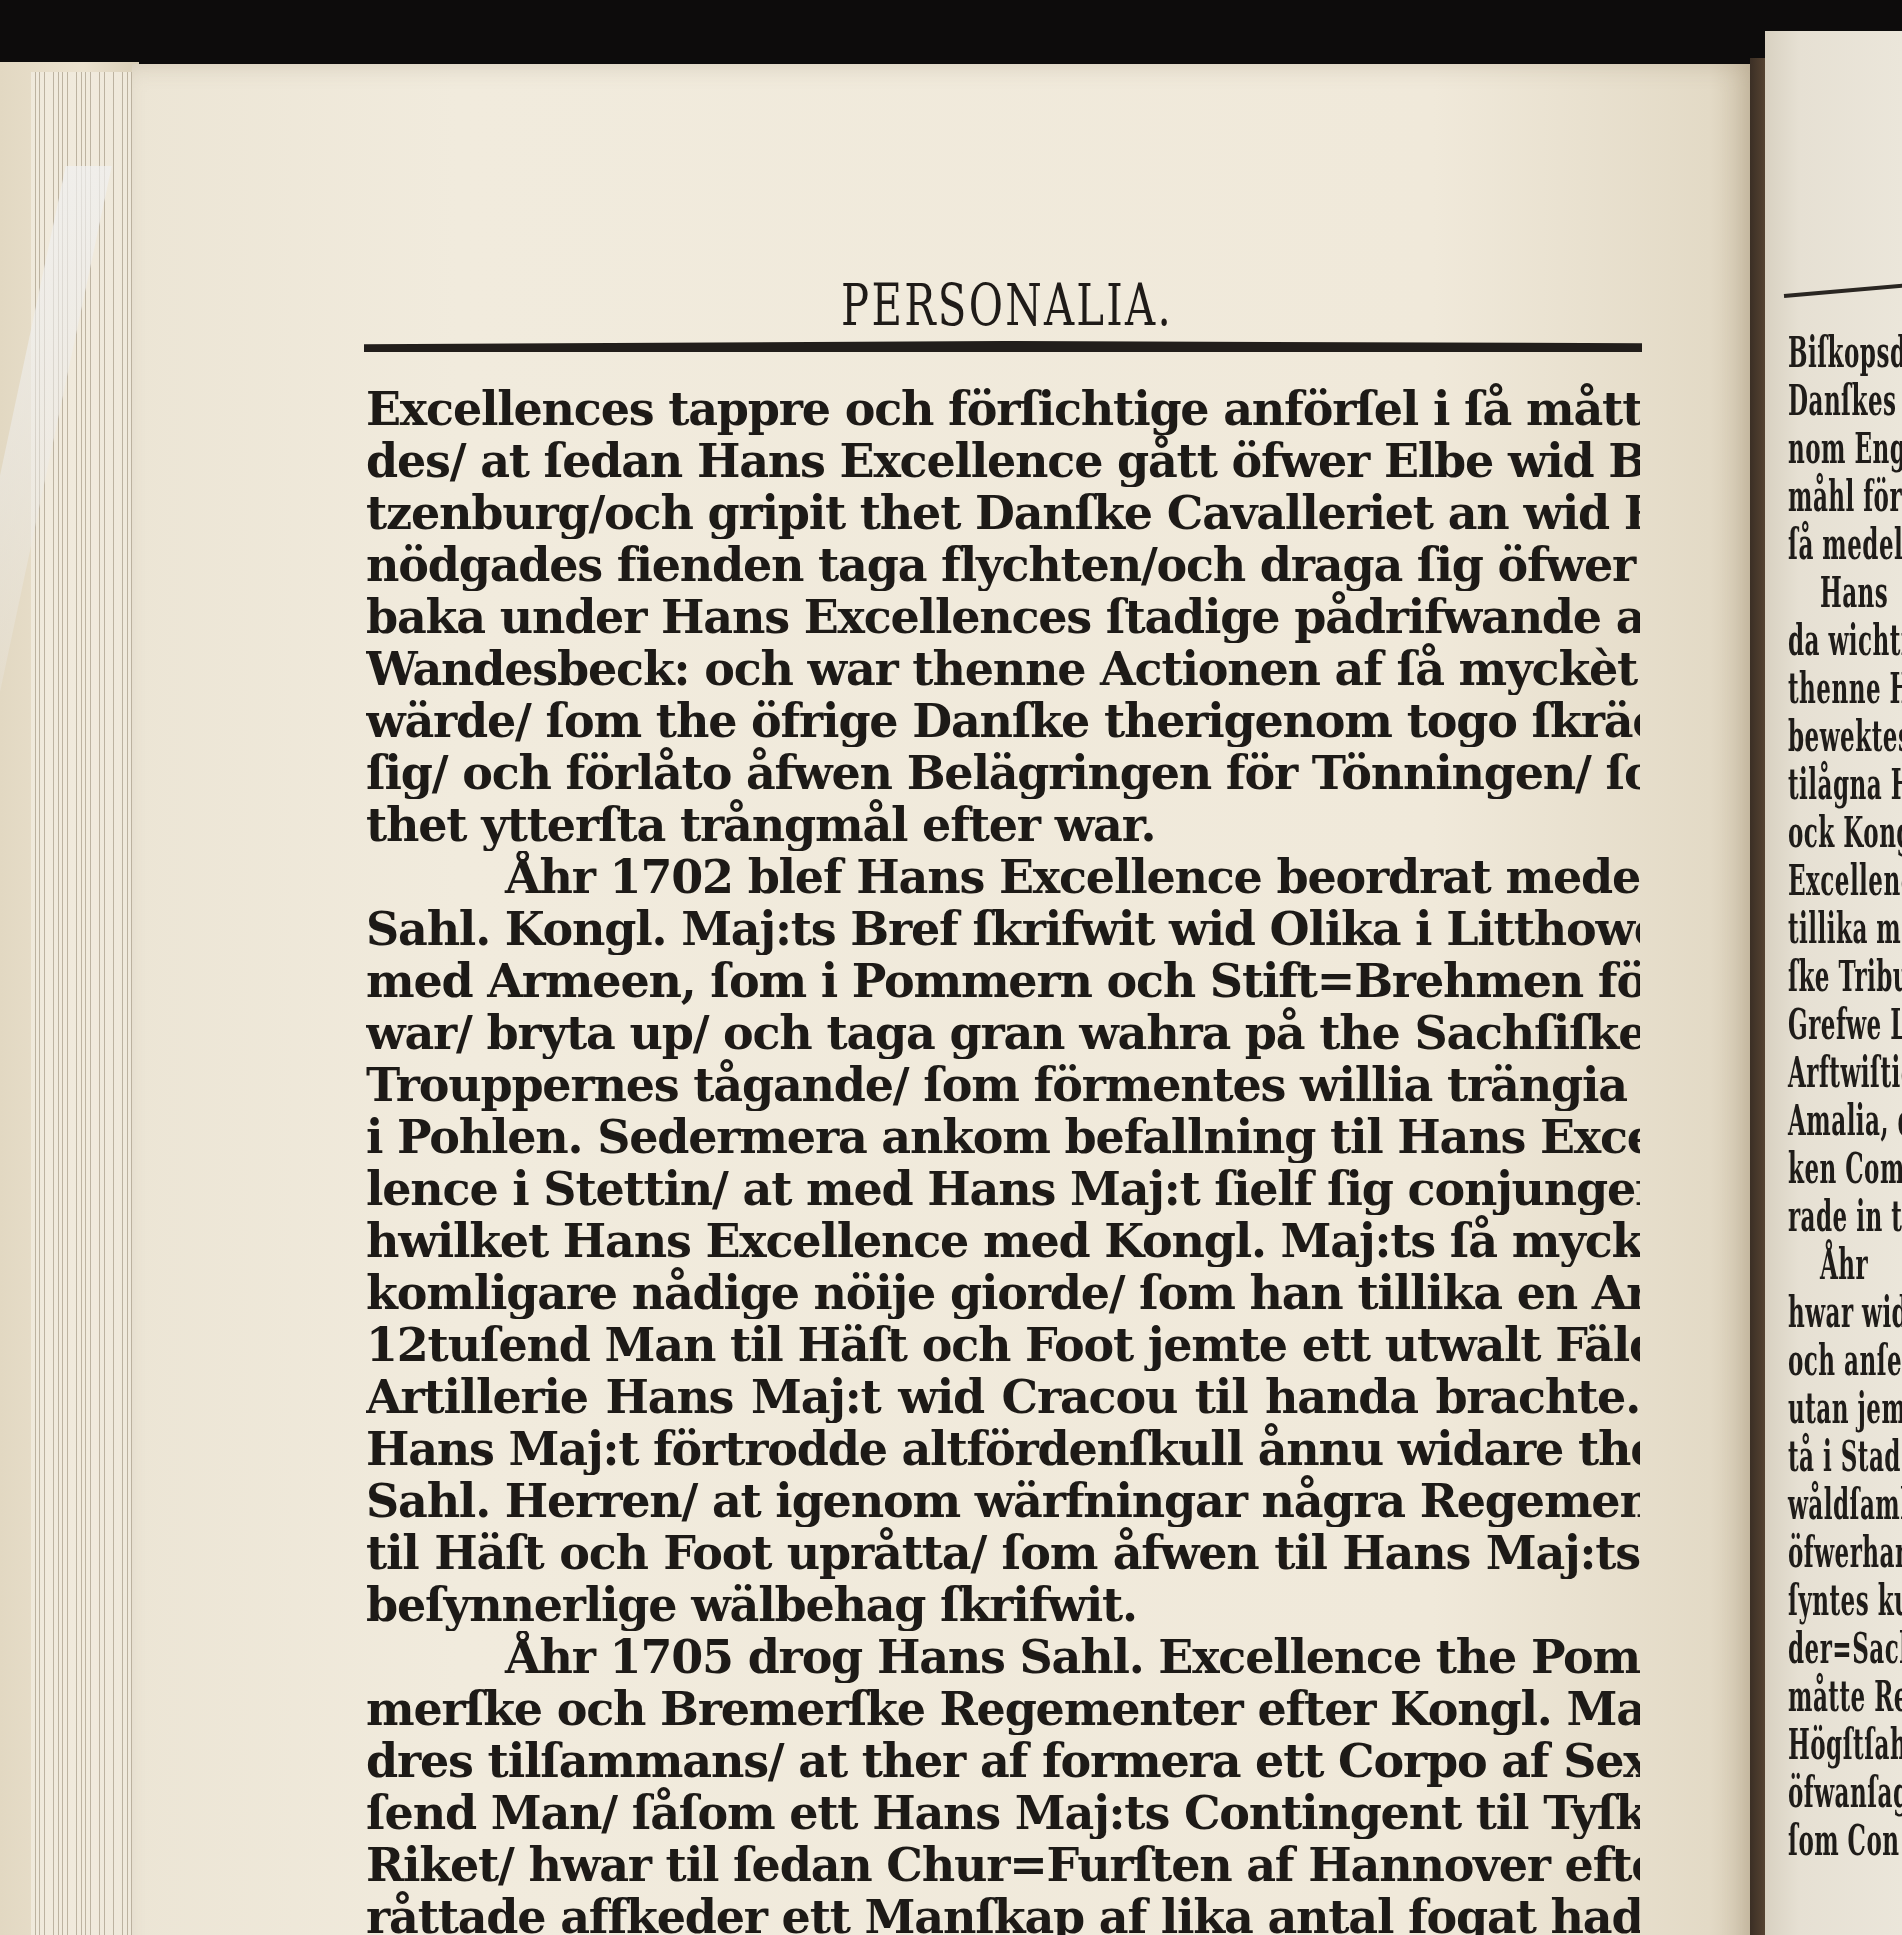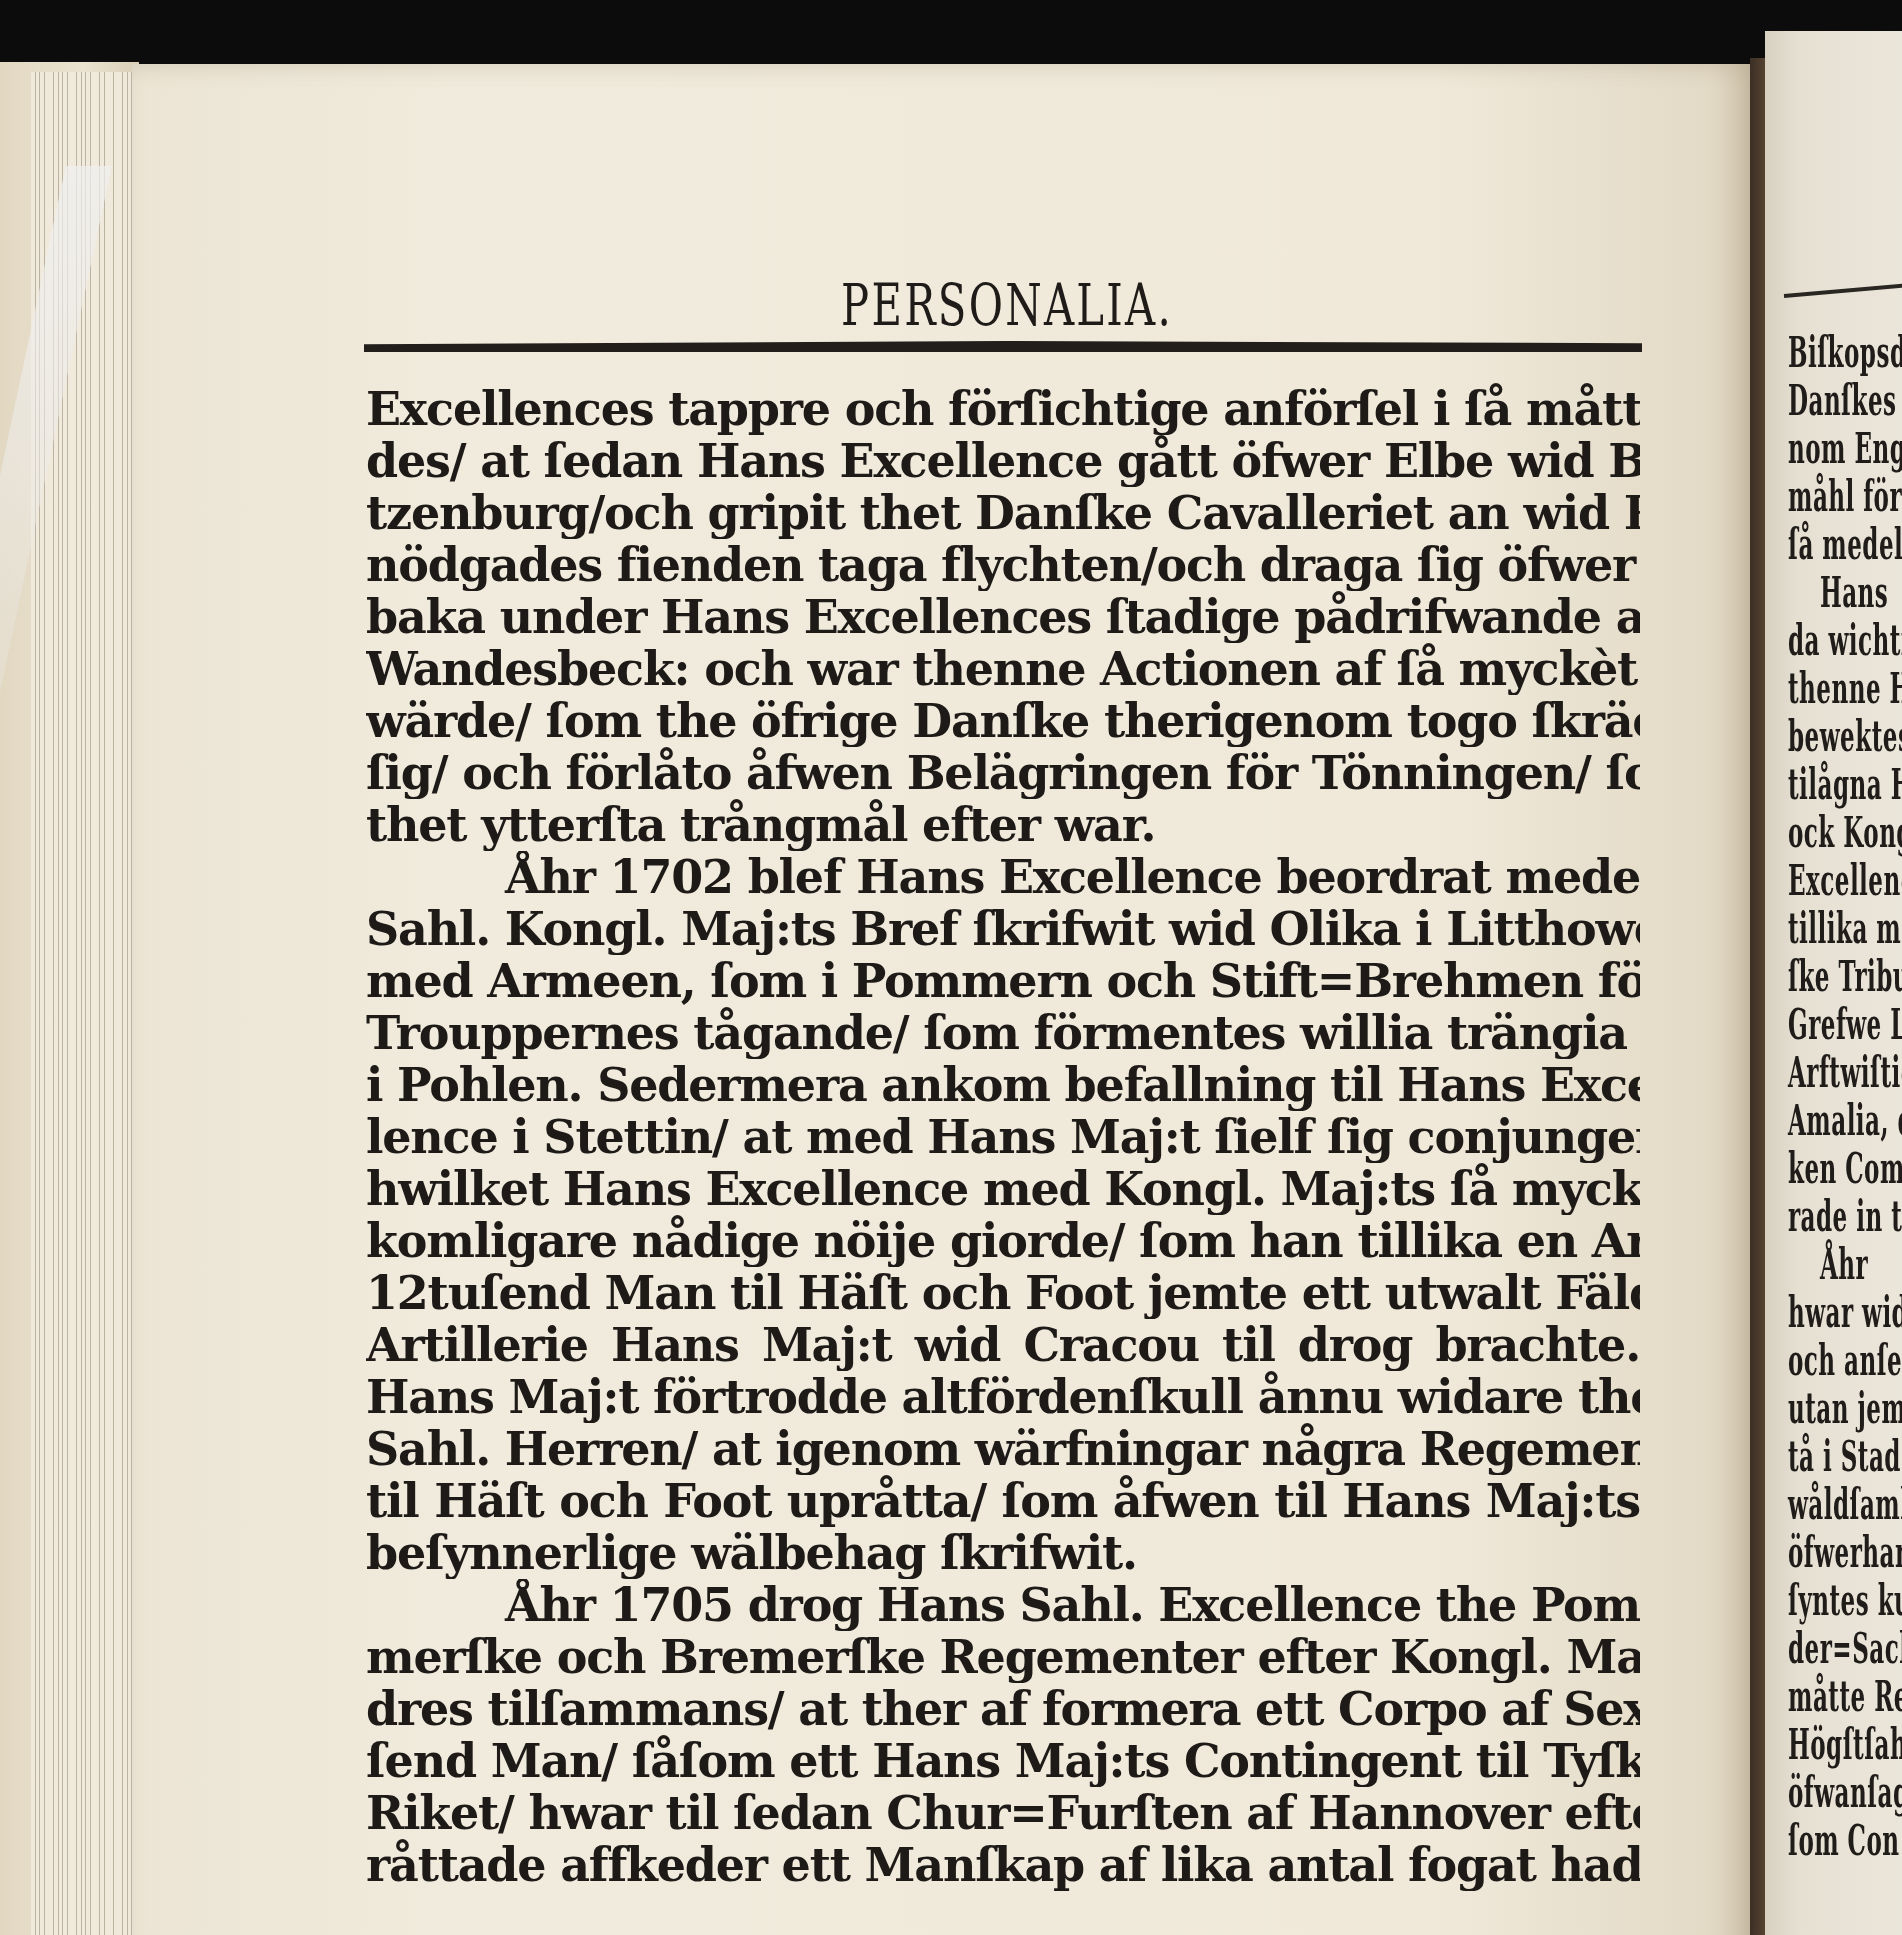--- a/index.html
+++ b/index.html
@@ -128,27 +128,28 @@
     <div class="line">tzenburg/och gripit thet Danſke Cavalleriet an wid Rensbeck/</div>
     <div class="line">nödgades fienden taga flychten/och draga ſig öfwer Paſſet til=</div>
     <div class="line">baka under Hans Excellences ſtadige pådrifwande alt in til</div>
     <div class="line">Wandesbeck: och war thenne Actionen af ſå myckèt mera</div>
     <div class="line">wärde/ ſom the öfrige Danſke therigenom togo ſkräcken åth</div>
     <div class="line">ſig/ och förlåto åfwen Belägringen för Tönningen/ ſom til</div>
     <div class="line last">thet ytterſta trångmål efter war.</div>
     <div class="line indent">Åhr 1702 blef Hans Excellence beordrat medelſt Högſt</div>
     <div class="line">Sahl. Kongl. Maj:ts Bref ſkrifwit wid Olika i Litthowen/ at</div>
     <div class="line">med Armeen, ſom i Pommern och Stift=Brehmen förlagd</div>
+    <div class="line">war/ bryta up/ och taga gran wahra på the Sachſiſke</div>
     <div class="line">Trouppernes tågande/ ſom förmentes willia trängia ſig in</div>
     <div class="line">i Pohlen. Sedermera ankom befallning til Hans Excel-</div>
     <div class="line">lence i Stettin/ at med Hans Maj:t ſielf ſig conjungera,</div>
     <div class="line">hwilket Hans Excellence med Kongl. Maj:ts ſå myckèt full=</div>
     <div class="line">komligare nådige nöije giorde/ ſom han tillika en Armee af</div>
     <div class="line">12tuſend Man til Häſt och Foot jemte ett utwalt Fäldt=</div>
-    <div class="line">Artillerie Hans Maj:t wid Cracou til drog brachte.</div>
+    <div class="line">Artillerie Hans Maj:t wid Cracou til handa brachte.</div>
     <div class="line">Hans Maj:t förtrodde altfördenſkull ånnu widare thenne</div>
     <div class="line">Sahl. Herren/ at igenom wärfningar några Regementer</div>
     <div class="line">til Häſt och Foot upråtta/ ſom åfwen til Hans Maj:ts</div>
     <div class="line last">beſynnerlige wälbehag ſkrifwit.</div>
     <div class="line indent">Åhr 1705 drog Hans Sahl. Excellence the Pom=</div>
     <div class="line">merſke och Bremerſke Regementer efter Kongl. Maj:ts or-</div>
     <div class="line">dres tilſammans/ at ther af formera ett Corpo af Sextu=</div>
     <div class="line">ſend Man/ ſåſom ett Hans Maj:ts Contingent til Tyſka</div>
     <div class="line">Riket/ hwar til ſedan Chur=Furſten af Hannover efter up=</div>
     <div class="line">råttade affkeder ett Manſkap af lika antal fogat hade/och altſå</div>

